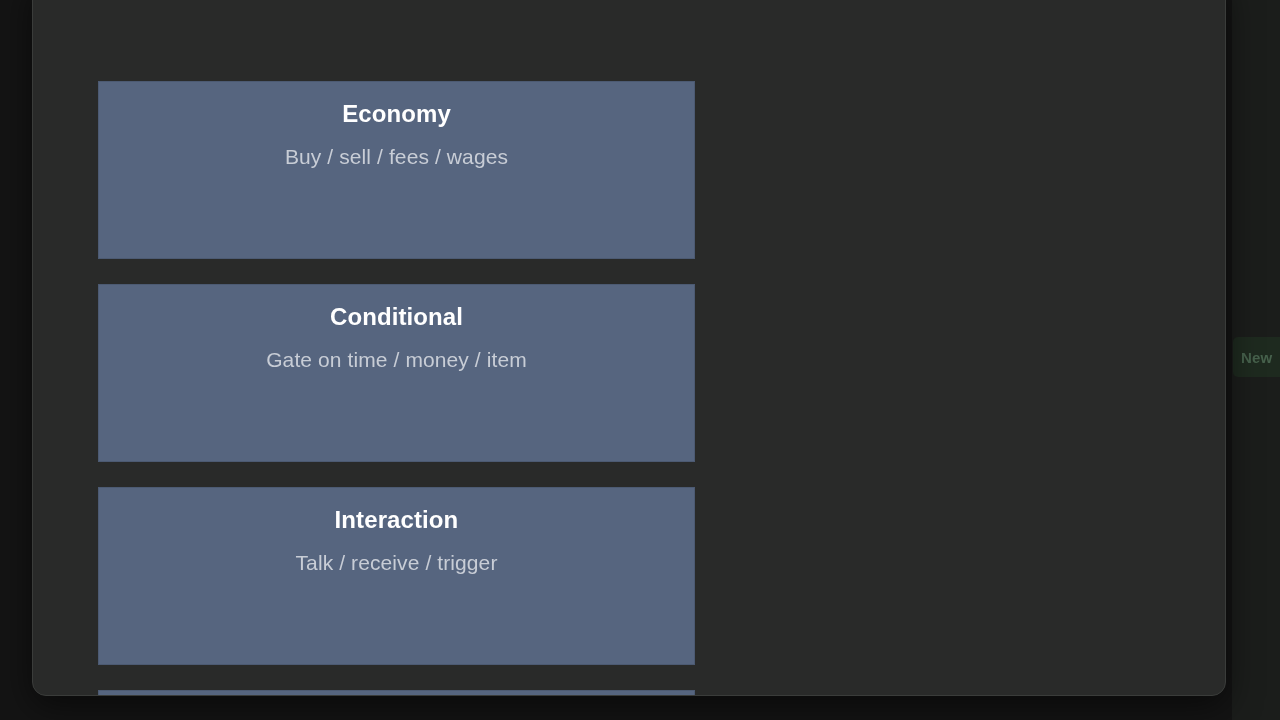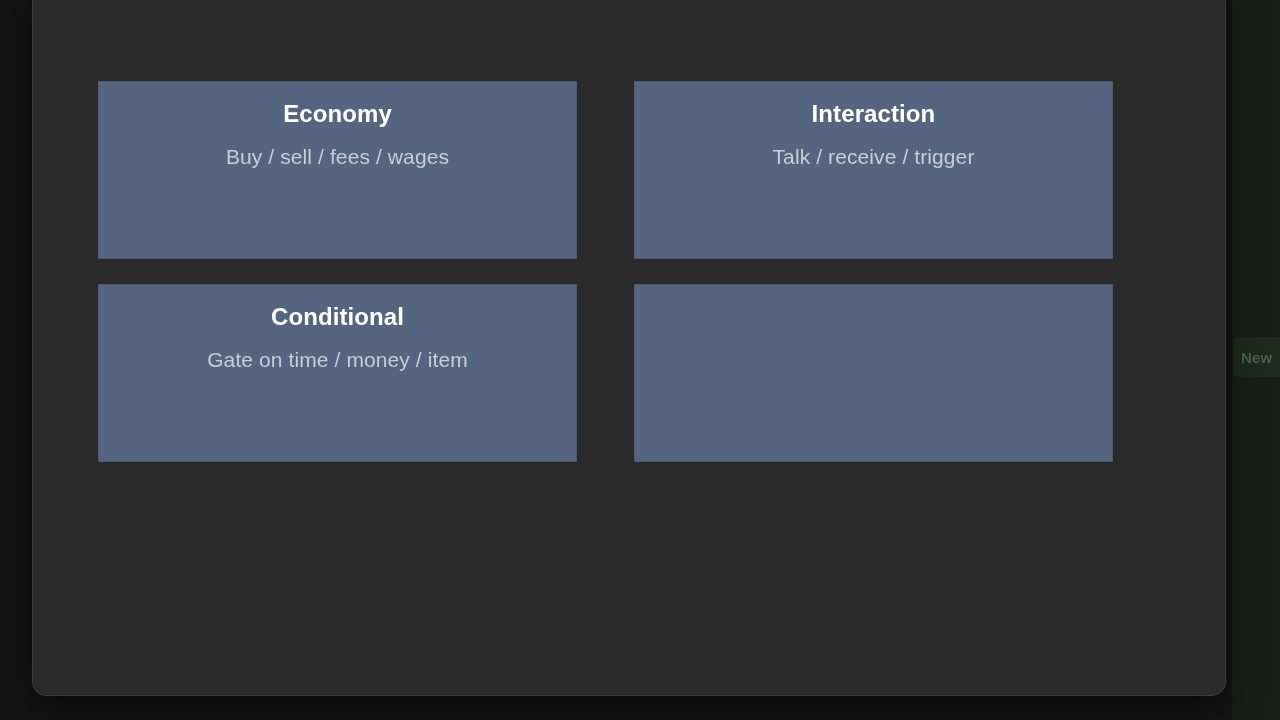--- a/index.html
+++ b/index.html
@@ -82,21 +82,21 @@
     position: absolute;
     left: 65px;
     top: 102px;
     width: 1065px;
     display: flex;
     flex-wrap: wrap;
     gap: 25px 57px;
   }
 
   .card {
-    width: 479px;
+    width: 597px;
     height: 178px;
     background: #56657f;
     border: 1px solid #4c5a72;
     box-sizing: border-box;
     padding-top: 17px;
     text-align: center;
     cursor: pointer;
   }
 
   .card-title {
@@ -131,27 +131,27 @@
     <div class="panel-inner">
 
       <div class="card-grid">
 
         <div class="card">
           <div class="card-title">Economy</div>
           <div class="card-subtitle">Buy / sell / fees / wages</div>
         </div>
 
         <div class="card">
-          <div class="card-title">Interaction</div>
-          <div class="card-subtitle">Talk / receive / trigger</div>
+          <div class="card-title">Conditional</div>
+          <div class="card-subtitle">Gate on time / money / item</div>
         </div>
 
         <div class="card">
-          <div class="card-title">Conditional</div>
-          <div class="card-subtitle">Gate on time / money / item</div>
+          <div class="card-title">Interaction</div>
+          <div class="card-subtitle">Talk / receive / trigger</div>
         </div>
 
         <div class="card">
           
           
         </div>
 
       </div>
 
     </div>

